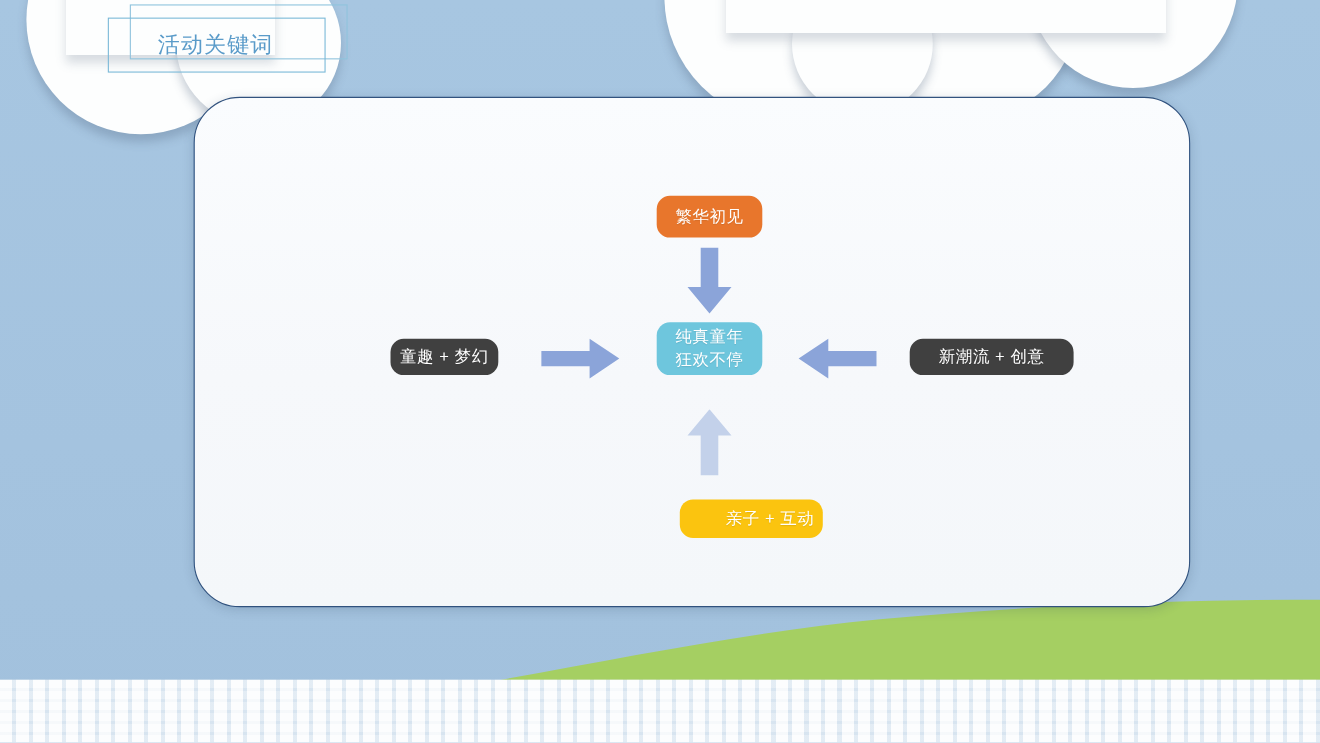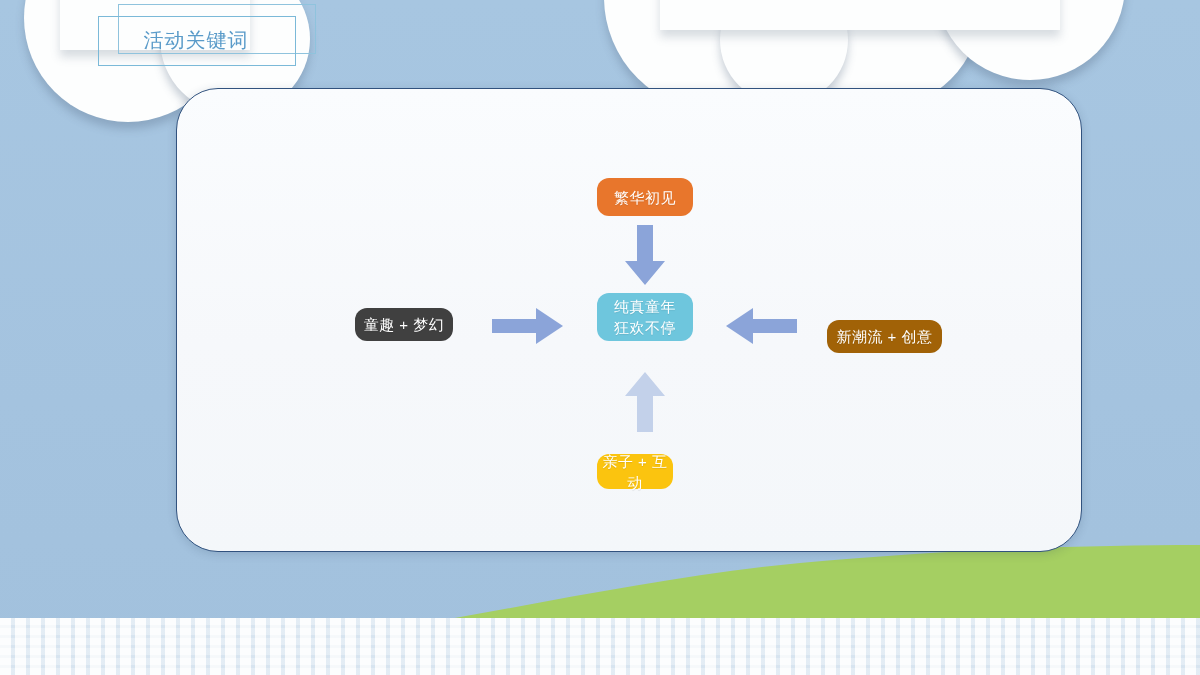--- a/index.html
+++ b/index.html
@@ -105,22 +105,22 @@
     line-height: 21px;
     text-align: center;
     letter-spacing: 0.5px;
     white-space: pre-line;
     text-shadow: 0 1px 1px rgba(0,0,0,0.10);
     border-radius: 12px;
   }
   .node-top    { left: 597px; top: 178px; width: 96px;  height: 38px; background: #e8762c; }
   .node-center { left: 597px; top: 293px; width: 96px;  height: 48px; background: #6ec6dd; }
   .node-left   { left: 355px; top: 308px; width: 98px; height: 33px; background: #404040; }
-  .node-right  { left: 827px; top: 320px; width: 115px; height: 33px; background: #a16207; }
-  .node-bottom { left: 597px; top: 454px; width: 76px;  height: 35px; background: #fbc40f; }
+  .node-right  { left: 827px; top: 308px; width: 149px; height: 33px; background: #404040; }
+  .node-bottom { left: 618px; top: 454px; width: 96px;  height: 35px; background: #fbc40f; padding-left: 34px; }
 
   
   .arrow { position: absolute; }
 </style>
 </head>
 <body>
 
 <div id="slide">
 
   <div class="sky"></div>

